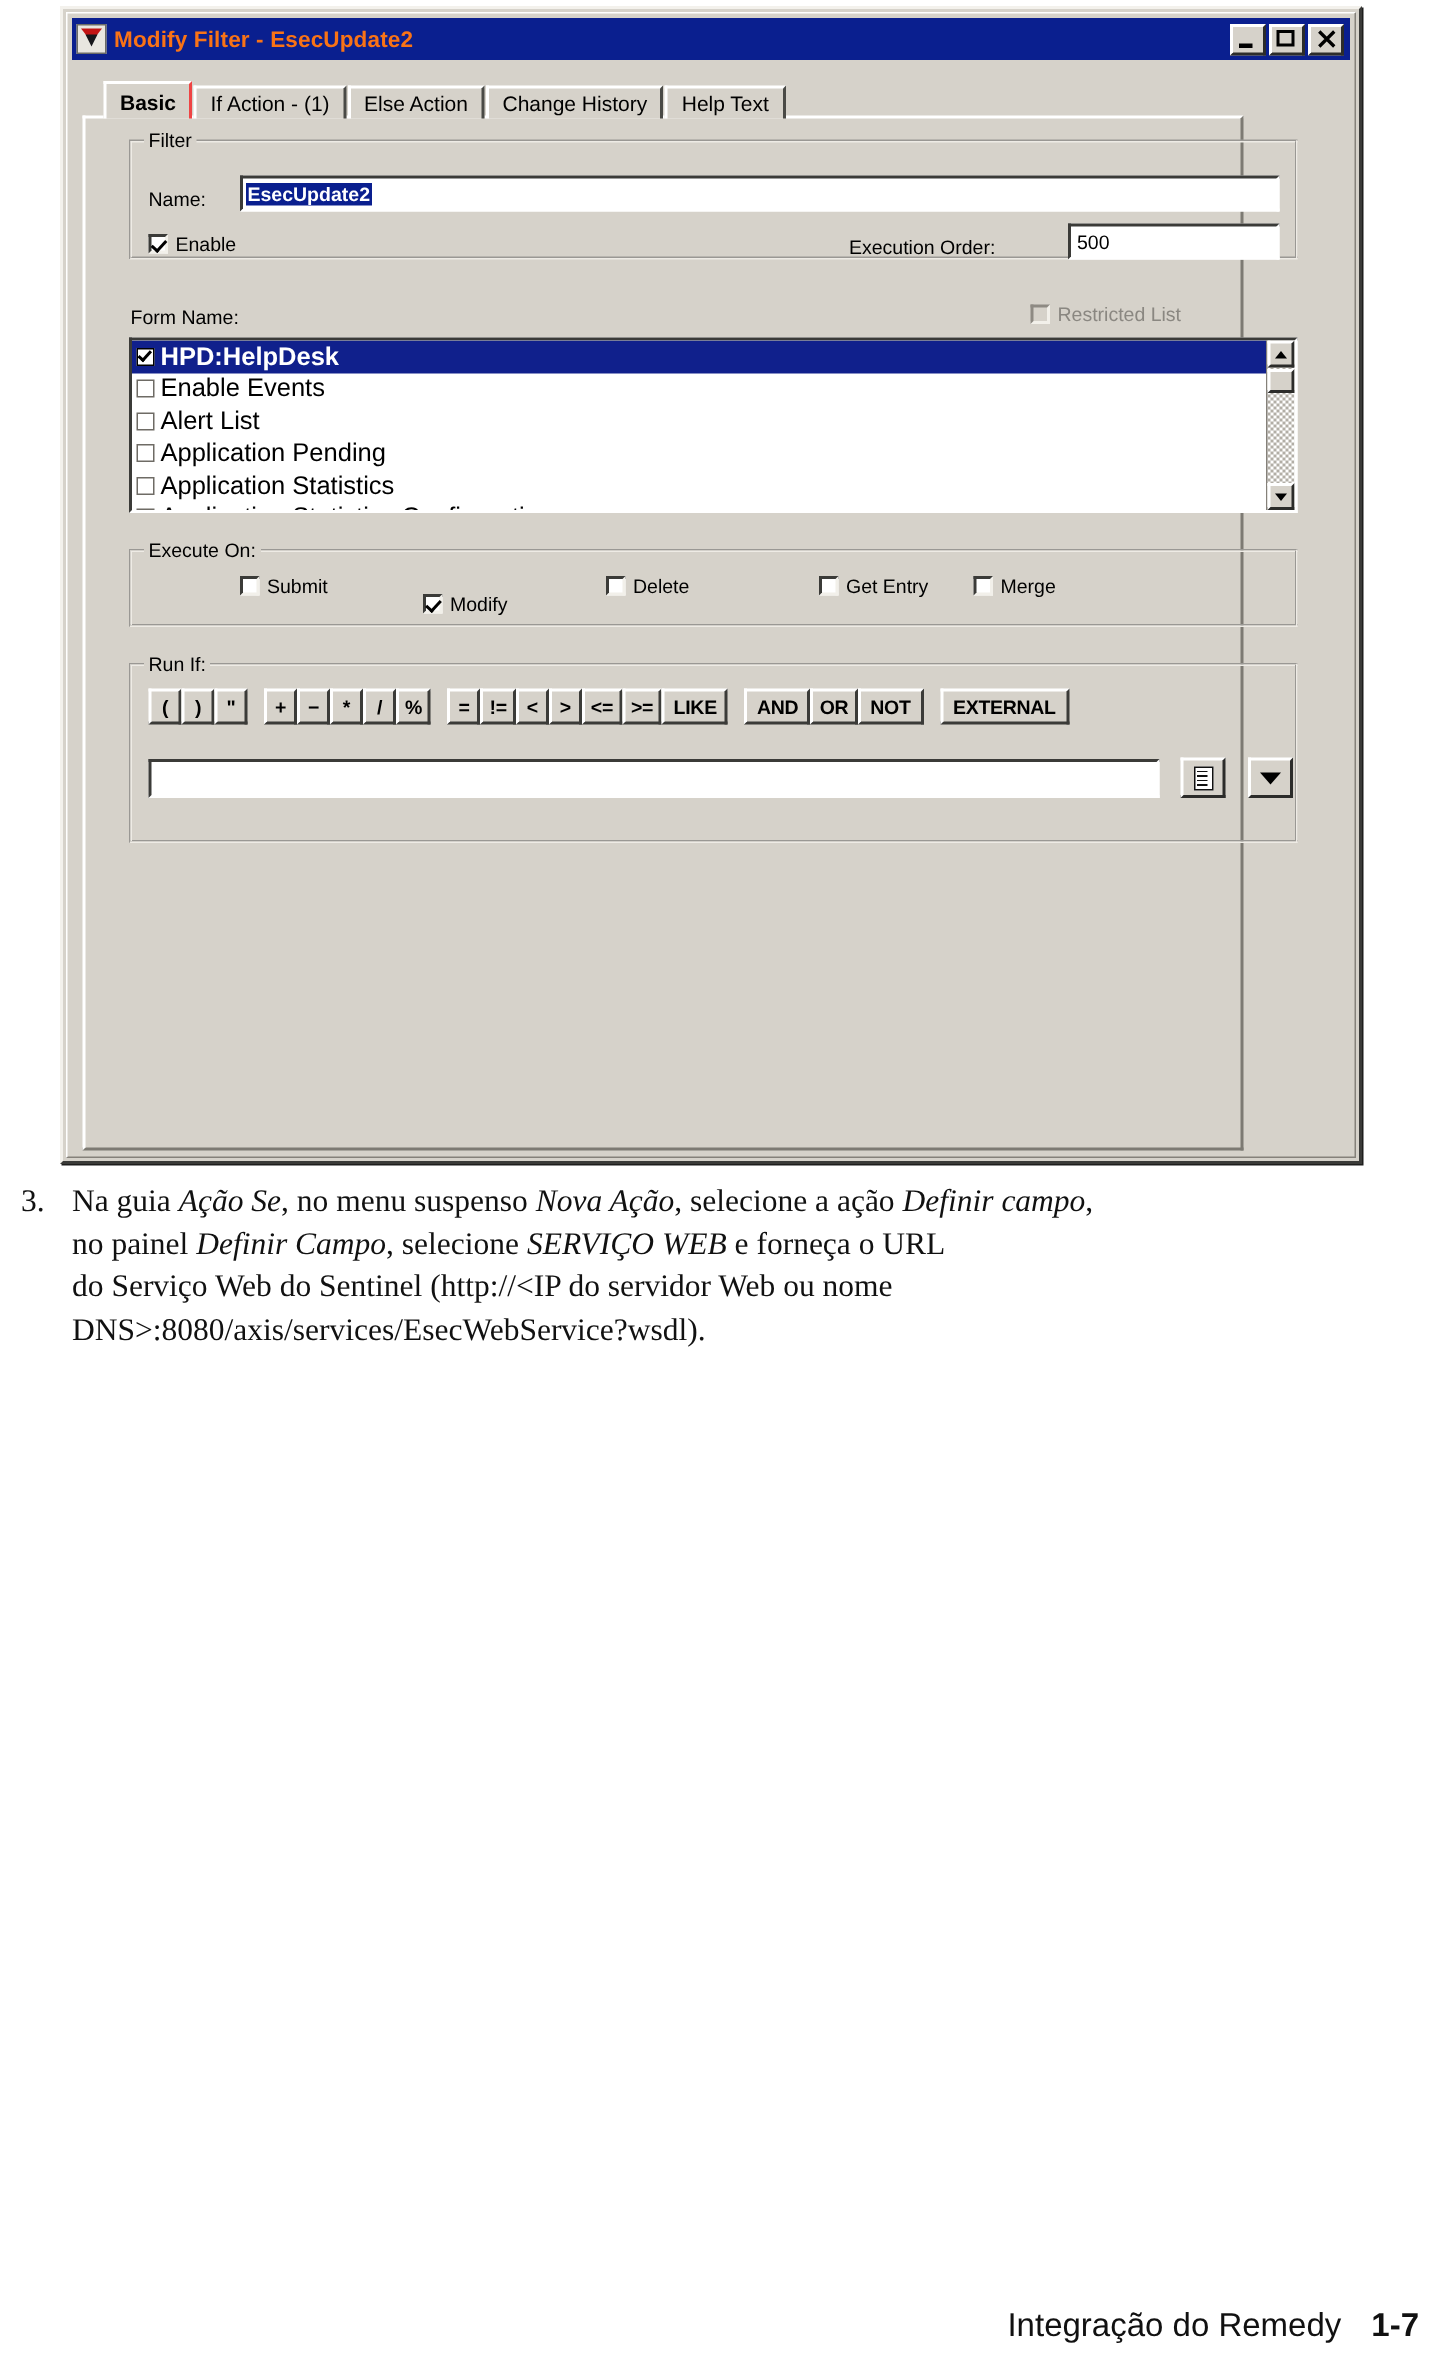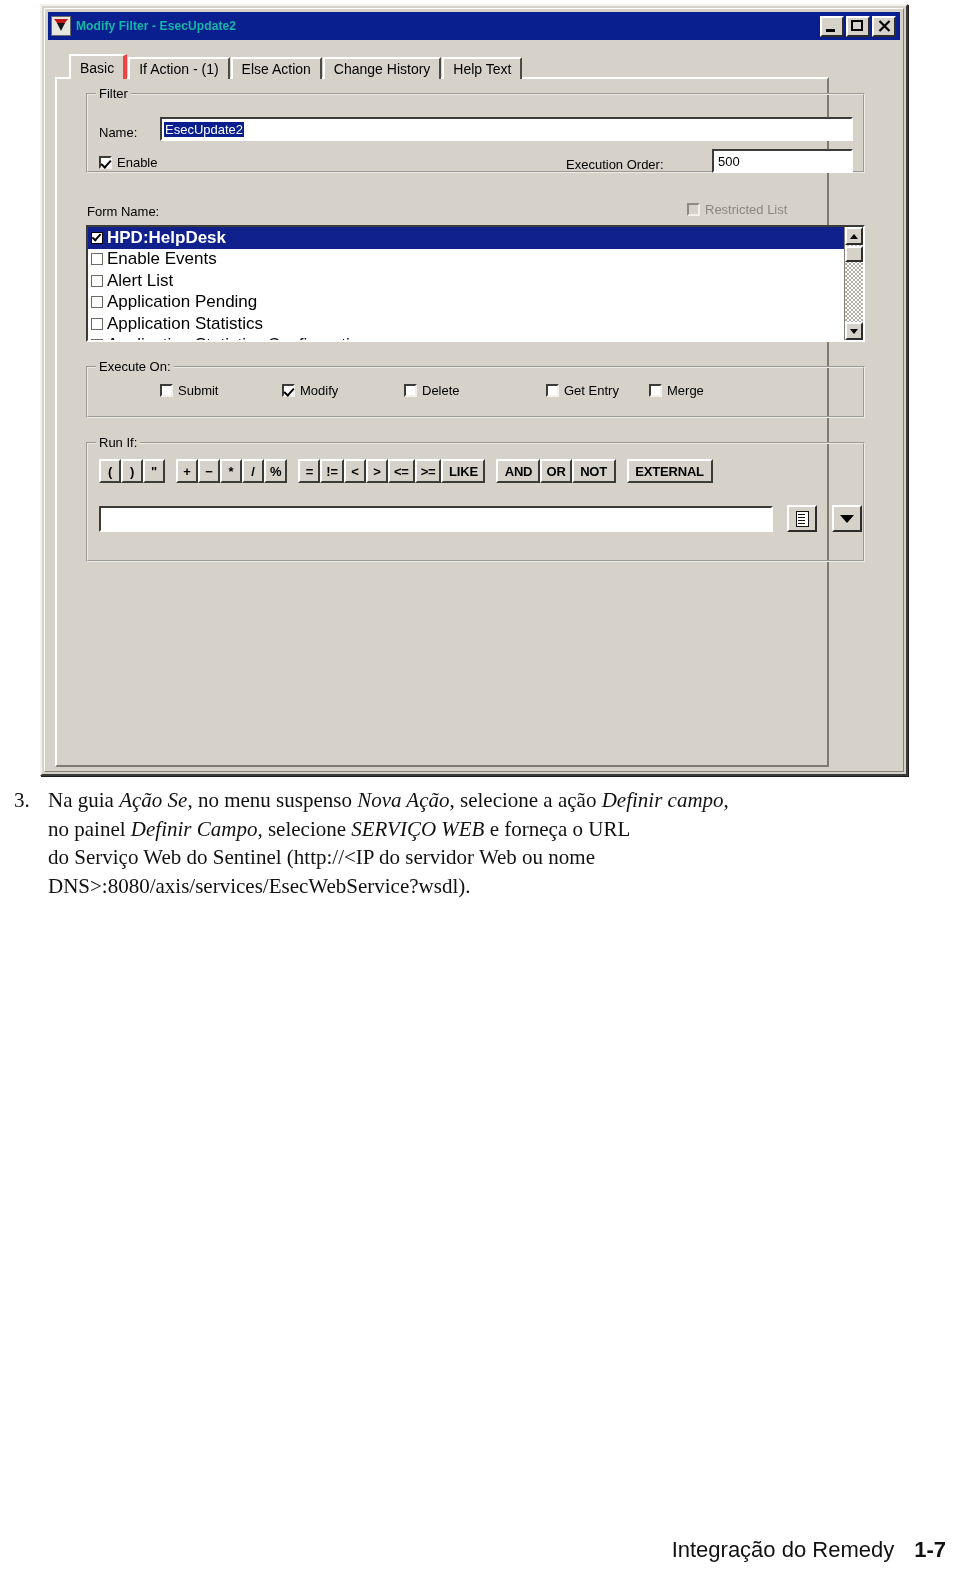--- a/index.html
+++ b/index.html
@@ -71,22 +71,22 @@
   }
   .title-icon .ico-arrow2 {
     position: absolute;
     left: 5px; top: 6px;
     width: 0; height: 0;
     border-left: 4px solid transparent;
     border-right: 4px solid transparent;
     border-top: 8px solid #16161a;
   }
   .title-text {
-    color: #14b8a6;
-    font-size: 12px;
+    color: #f97316;
+    font-size: 15px;
     font-weight: bold;
     letter-spacing: 0.1px;
     white-space: nowrap;
     font-family: "Liberation Sans", sans-serif;
   }
   .title-buttons {
     margin-left: auto;
     display: flex;
     gap: 2px;
     align-items: center;
@@ -144,22 +144,22 @@
     display: flex;
     align-items: center;
     white-space: nowrap;
     box-sizing: border-box;
     margin-right: 1px;
     font-family: "Liberation Sans", sans-serif;
   }
   .tab.active {
     height: 25px;
     background: #d6d2ca;
-    font-weight: normal;
-    border-right: 4px solid #ef4444;
+    font-weight: bold;
+    border-right: 2px solid #ef4444;
     z-index: 6;
   }
 
   
   .panel {
     position: absolute;
     left: 10px; top: 68px;
     width: 774px; height: 690px;
     background: #d6d2ca;
     border-top: 2px solid #ffffff;
@@ -198,20 +198,21 @@
     padding: 0 2px;
     font-size: 13px;
     overflow: hidden;
   }
   .field .sel {
     background: #0a1f8f;
     color: #ffffff;
     padding: 0 1px;
     font-size: 13px;
     white-space: nowrap;
+    font-weight: bold;
   }
   .field .plain {
     color: #000;
     font-size: 13px;
     white-space: nowrap;
     padding-left: 2px;
   }
 
   .lbl {
     position: absolute;
@@ -568,21 +569,21 @@
       </div>
     </div>
 
     <div class="group" style="left:29px; top:287px; width:779px; height:52px;">
       <span class="glabel">Execute On:</span>
     </div>
     <div class="cb-row" style="position:absolute; left:103px; top:304px;">
       <span class="cbx"></span>
       <span>Submit</span>
     </div>
-    <div class="cb-row" style="position:absolute; left:225px; top:304px;align-items:center;">
+    <div class="cb-row" style="position:absolute; left:225px; top:316px;align-items:center;">
       <span class="cbx checked"></span>
       <span>Modify</span>
     </div>
     <div class="cb-row" style="position:absolute; left:347px; top:304px;">
       <span class="cbx"></span>
       <span>Delete</span>
     </div>
     <div class="cb-row" style="position:absolute; left:469px; top:304px;margin-left:20px;">
       <span class="cbx"></span>
       <span>Get Entry</span>

